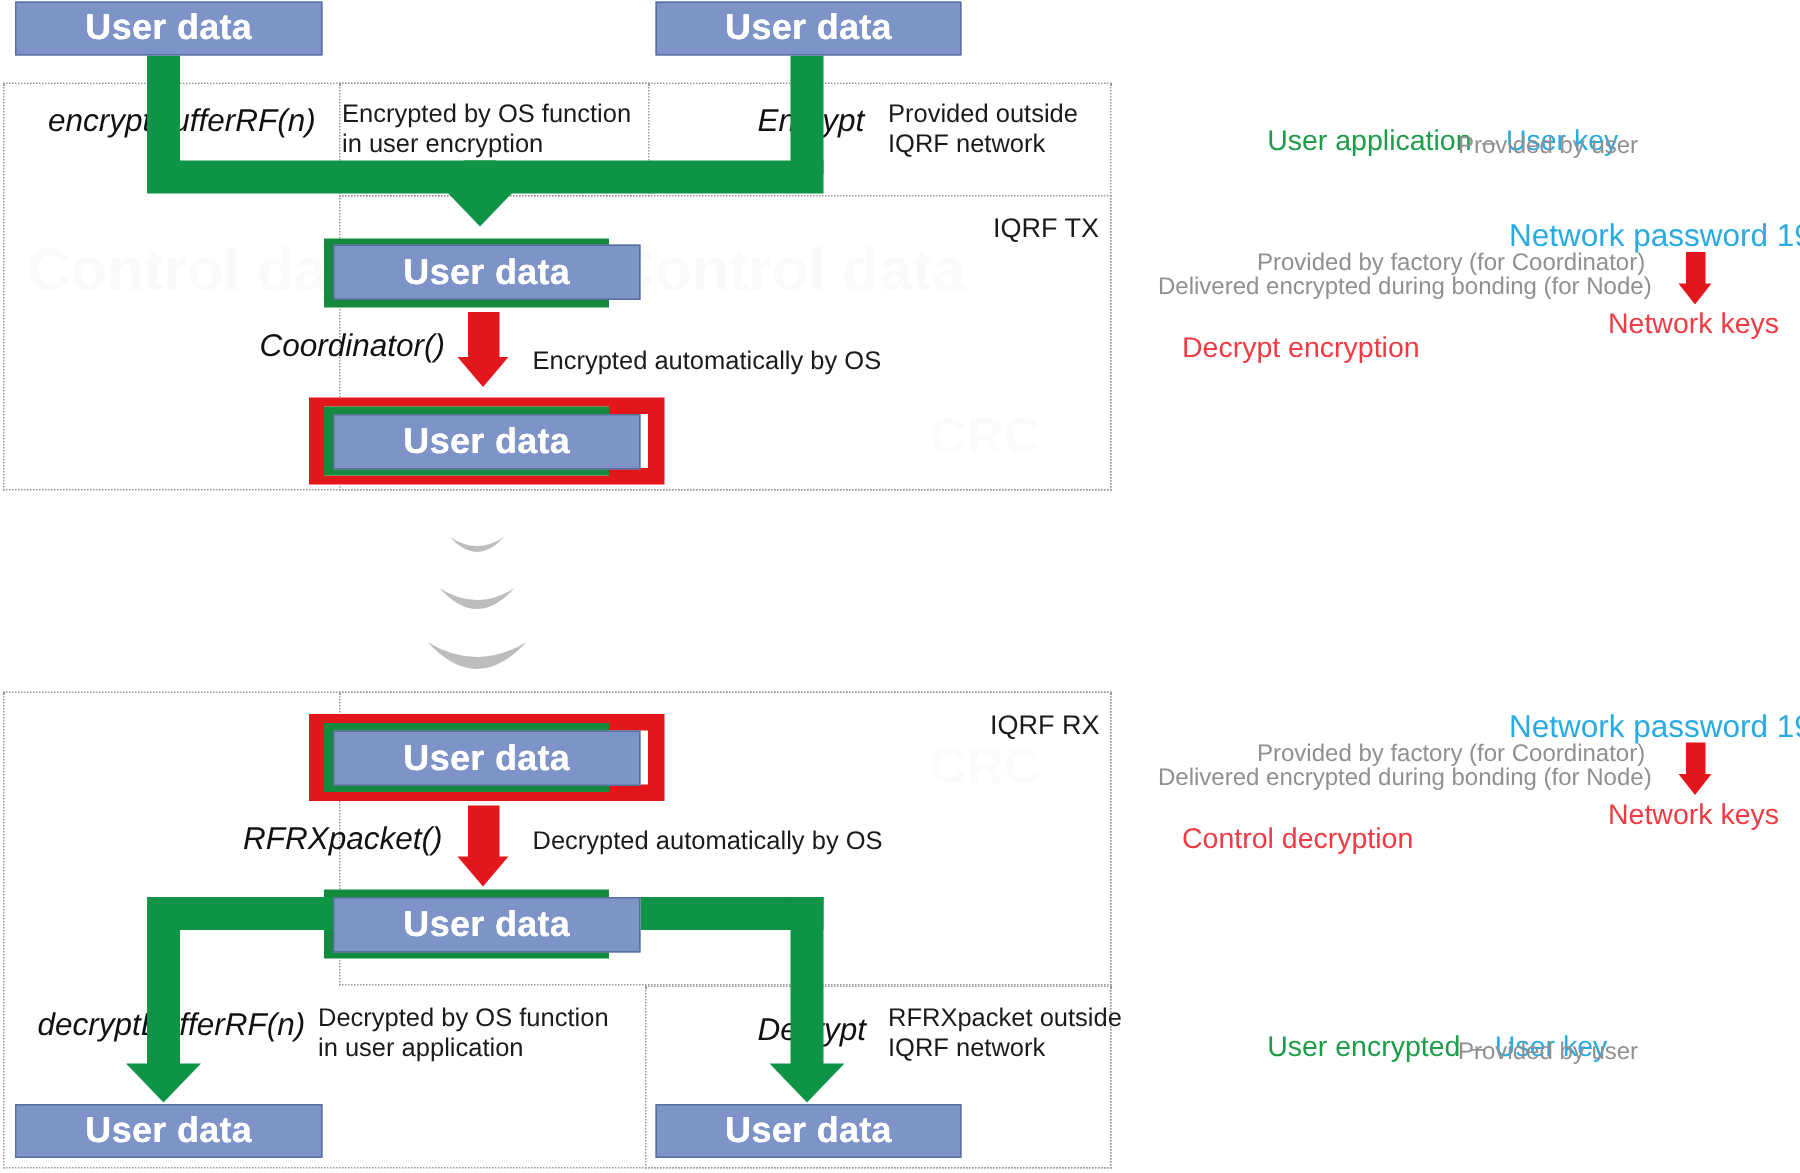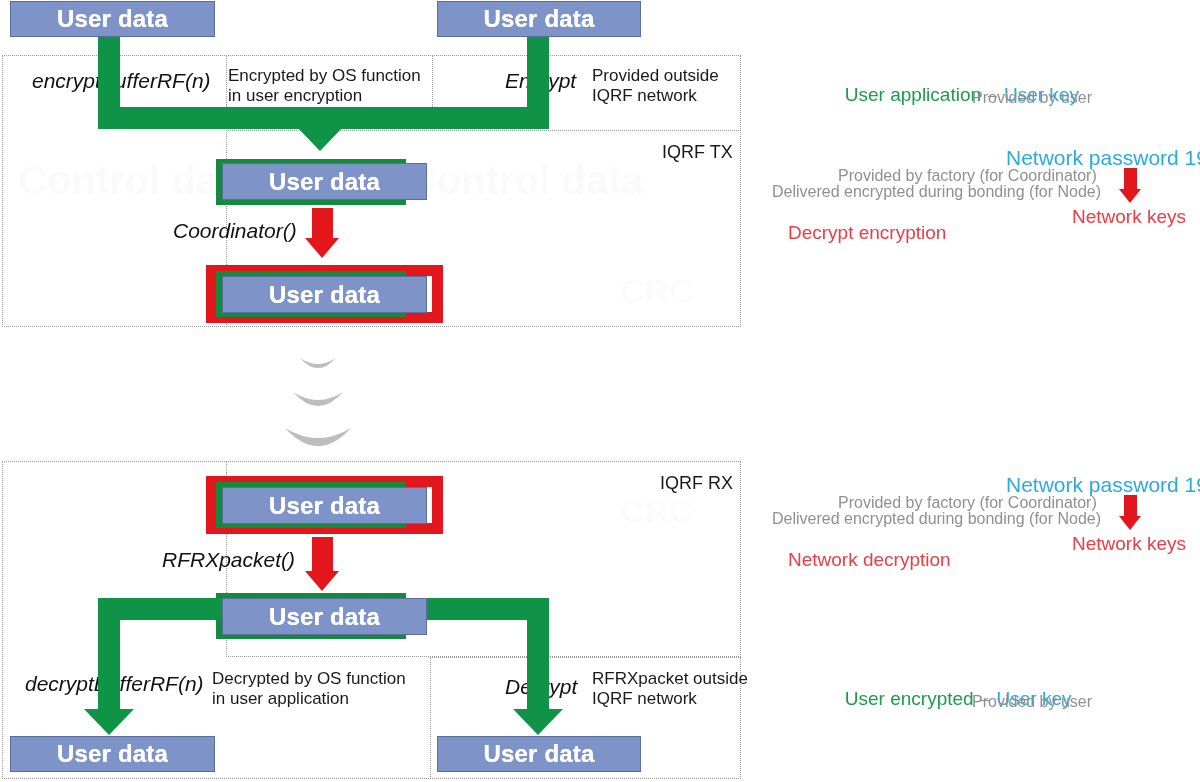--- a/index.html
+++ b/index.html
@@ -91,20 +91,21 @@
   <div class="t ital" style="left:505px;top:69px;">Encrypt</div>
   <div class="t note" style="left:592px;top:66px;">Provided outside
 IQRF network</div>
 
   <div class="greenwrap" style="left:216px;top:159px;width:190px;height:46px;"></div>
   <div class="udata" style="left:222px;top:163px;width:205px;height:37px;">User data</div>
 
   <div class="rbar" style="left:312px;top:208px;width:21px;height:32px;"></div>
   <div class="rhead" style="left:305px;top:238px;"></div>
   <div class="t ital" style="left:173px;top:219px;">Coordinator()</div>
+  <div class="t note" style="left:355px;top:231px;">Encrypted automatically by OS</div>
 
   <div class="redwrap" style="left:206px;top:265px;width:237px;height:58px;"></div>
   <div class="greenwrap" style="left:216px;top:271px;width:190px;height:46px;"></div>
   <div class="udata" style="left:222px;top:276px;width:205px;height:37px;">User data</div>
 
   <svg class="wave" style="left:275px;top:350px;" width="110" height="110" viewBox="0 0 110 110">
     <path d="M 25 8 Q 43 28 61 8 Q 43 20 25 8 Z" fill="#BDBDBD"></path>
     <path d="M 18 42 Q 43 70 68 42 Q 43 58 18 42 Z" fill="#BDBDBD"></path>
     <path d="M 10 78 Q 43 114 76 78 Q 43 98 10 78 Z" fill="#BDBDBD"></path>
   </svg>
@@ -116,20 +117,21 @@
 
   <div class="dbox" style="left:430px;top:657px;width:311px;height:122px;"></div>
 
   <div class="redwrap" style="left:206px;top:476px;width:237px;height:58px;"></div>
   <div class="greenwrap" style="left:216px;top:482px;width:190px;height:46px;"></div>
   <div class="udata" style="left:222px;top:487px;width:205px;height:37px;">User data</div>
 
   <div class="rbar" style="left:312px;top:537px;width:21px;height:36px;"></div>
   <div class="rhead" style="left:305px;top:571px;"></div>
   <div class="t ital" style="left:162px;top:548px;">RFRXpacket()</div>
+  <div class="t note" style="left:355px;top:551px;">Decrypted automatically by OS</div>
 
   <div class="greenwrap" style="left:216px;top:593px;width:190px;height:46px;"></div>
   <div class="udata" style="left:222px;top:598px;width:205px;height:37px;">User data</div>
 
   <div class="gbar" style="left:98px;top:598px;width:128px;height:22px;"></div>
   <div class="gbar" style="left:98px;top:598px;width:22px;height:115px;"></div>
   <div class="ghead" style="left:84px;top:709px;"></div>
 
   <div class="gbar" style="left:427px;top:598px;width:122px;height:22px;"></div>
   <div class="gbar" style="left:527px;top:598px;width:22px;height:115px;"></div>
@@ -162,20 +164,20 @@
   <div class="t lg-red" style="left:788px;top:222px;">Decrypt encryption</div>
 
   <div class="t lg-blue-b" style="left:1006px;top:473px;">Network password 192 b</div>
   <div class="t lg-gray" style="left:838px;top:494px;">Provided by factory (for Coordinator)</div>
   <div class="t lg-gray" style="left:772px;top:510px;">Delivered encrypted during bonding (for Node)</div>
 
   <div class="rbar" style="left:1124px;top:495px;width:13px;height:23px;"></div>
   <div class="rhead-sm" style="left:1119px;top:516px;"></div>
 
   <div class="t lg-red" style="left:1072px;top:533px;">Network keys</div>
-  <div class="t lg-red" style="left:788px;top:549px;">Network decryption</div>
+  <div class="t lg-red" style="left:788px;top:549px;">Control decryption</div>
 
   <div class="t" style="left:827px;top:670px;">
     <span class="lg-green">User encrypted</span><span class="lg-gray" style="padding: 0px 7px;">–</span><span class="lg-blue">User key</span>
   </div>
   <div class="t lg-gray" style="left:972px;top:693px;">Provided by user</div>
 
 </div>
 
 </body></html>

